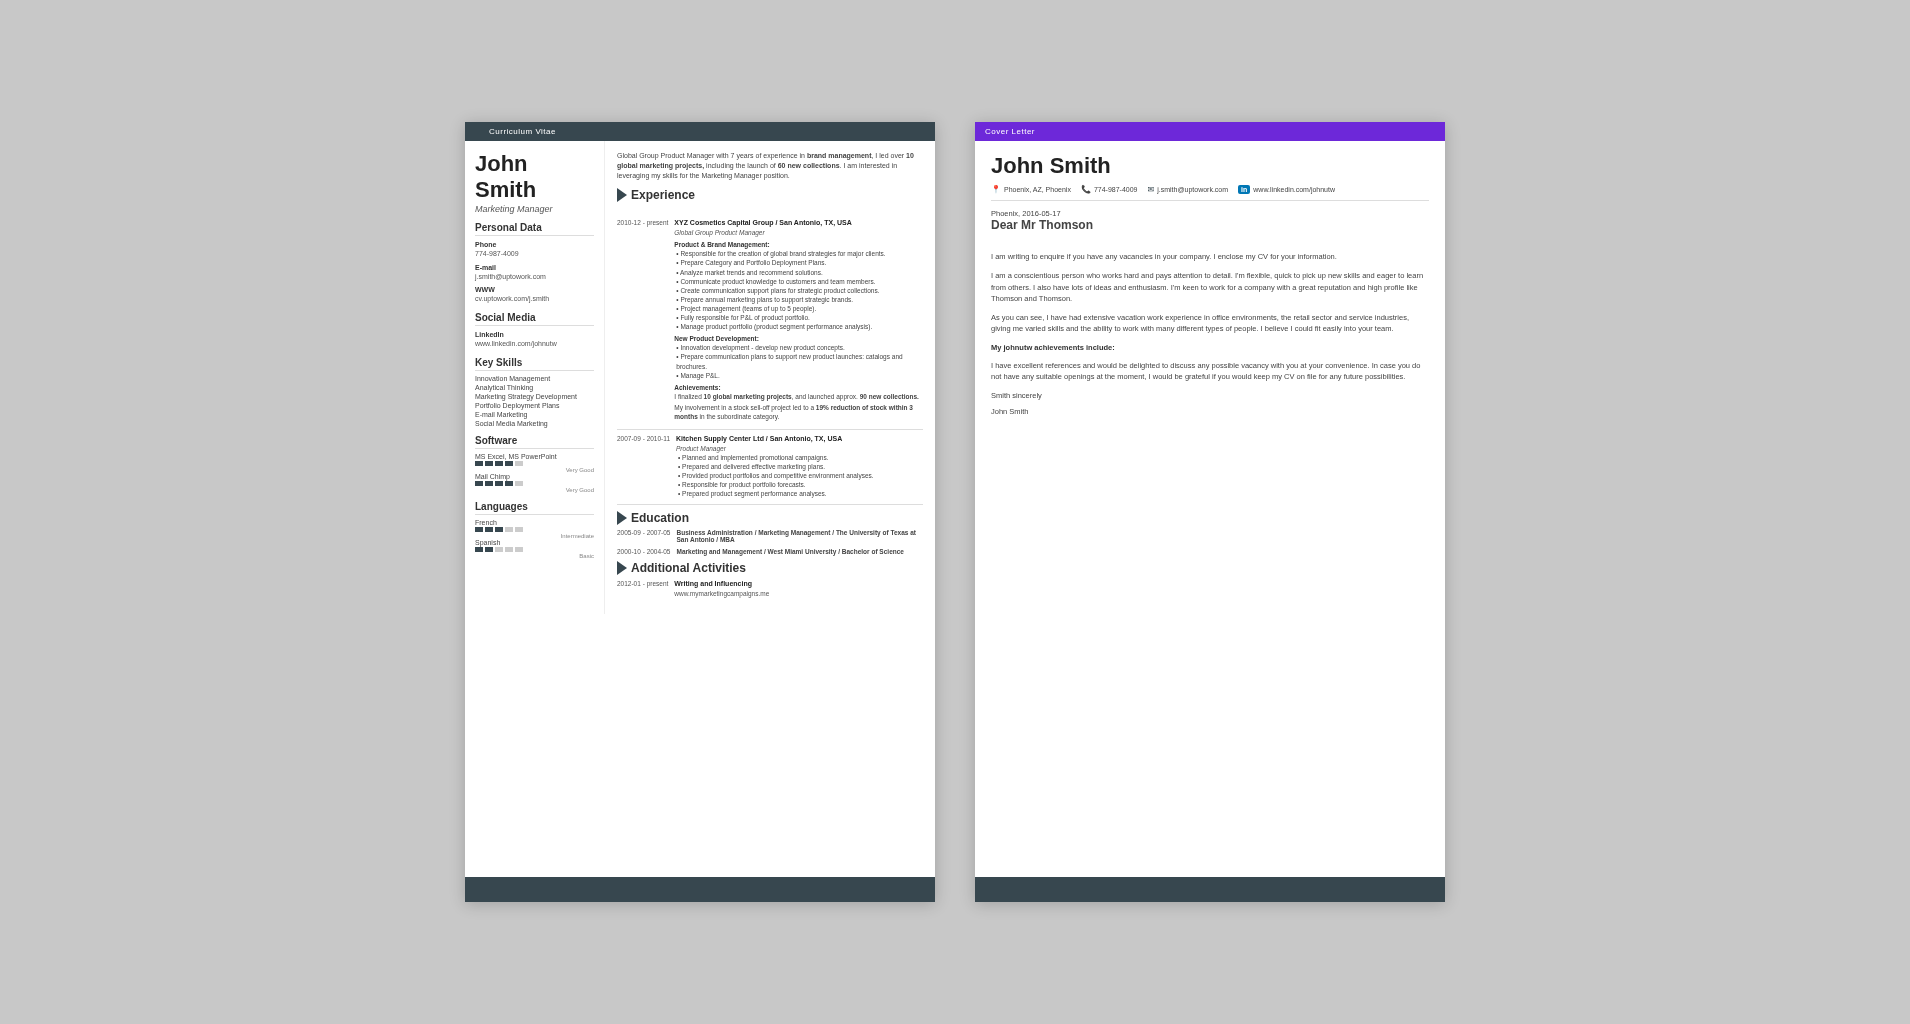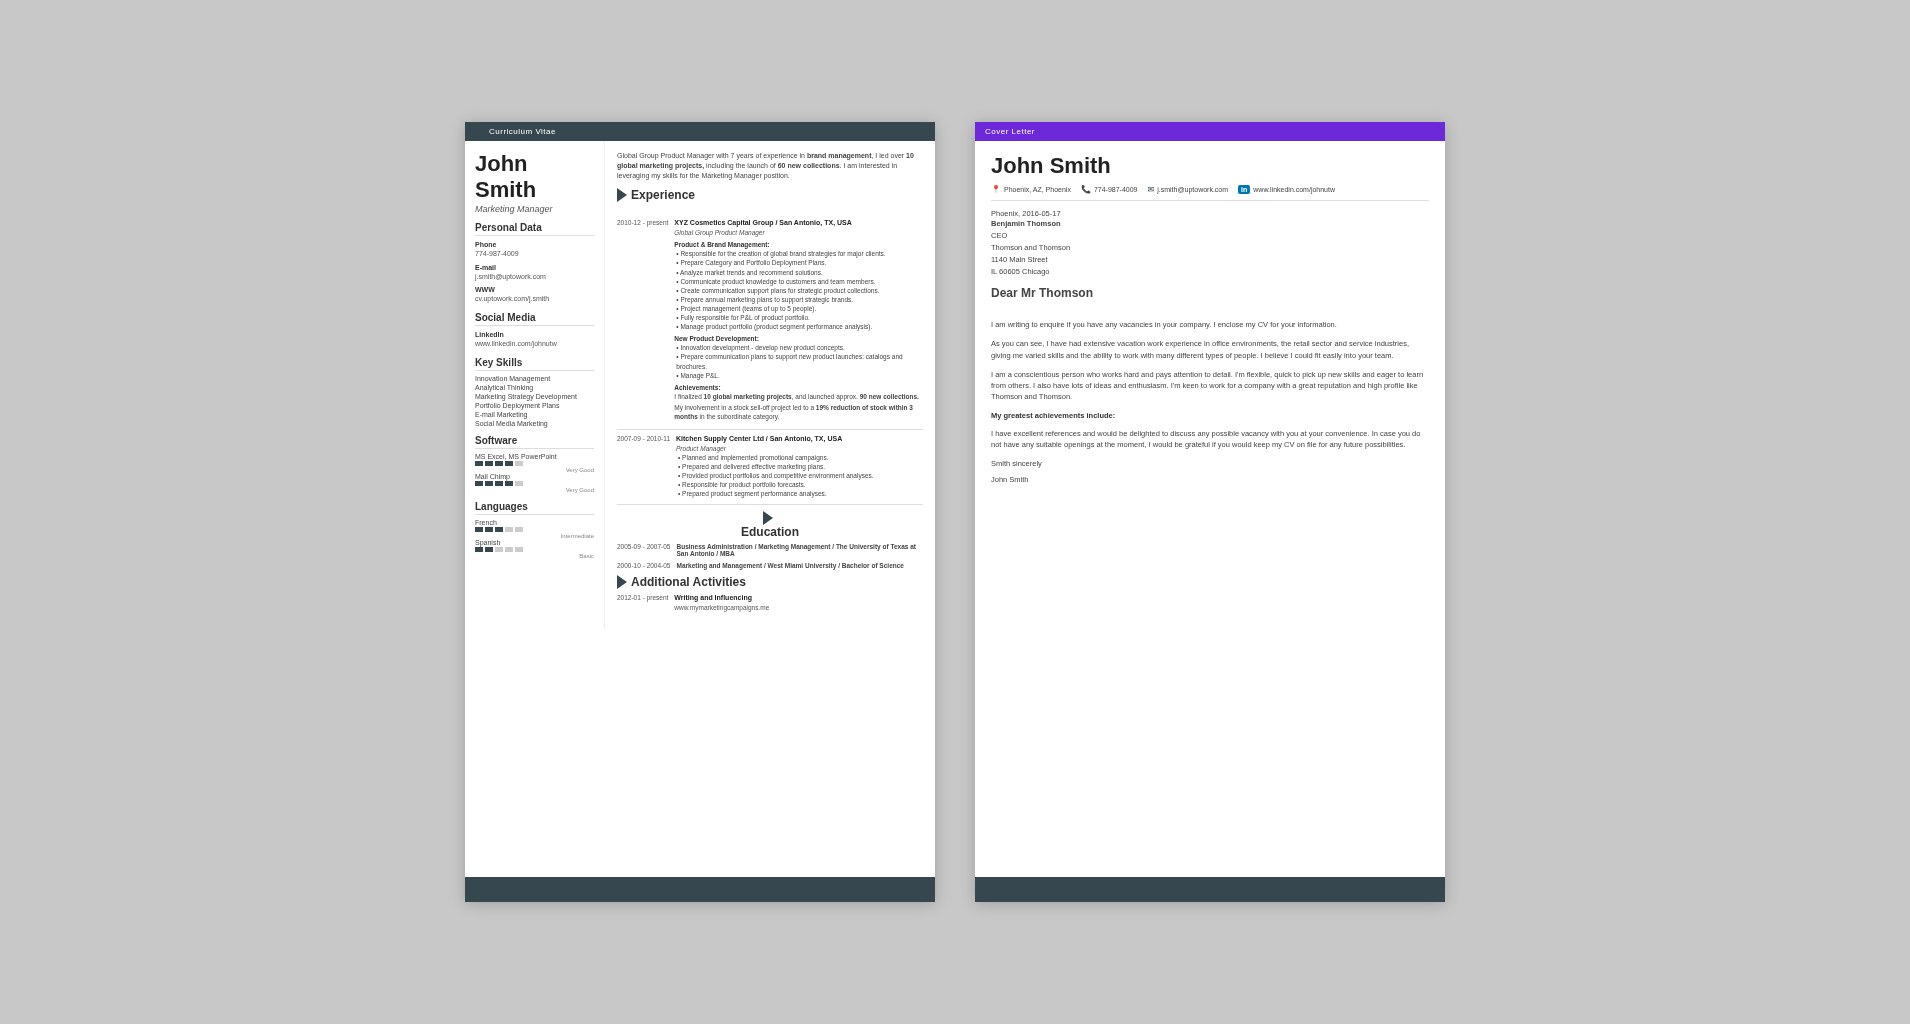--- a/index.html
+++ b/index.html
@@ -429,21 +429,21 @@
                 <div class="exp-bullet">• Planned and implemented promotional campaigns.</div>
                 <div class="exp-bullet">• Prepared and delivered effective marketing plans.</div>
                 <div class="exp-bullet">• Provided product portfolios and competitive environment analyses.</div>
                 <div class="exp-bullet">• Responsible for product portfolio forecasts.</div>
                 <div class="exp-bullet">• Prepared product segment performance analyses.</div>
               </div>
             </div>
             <hr class="divider-line">
           </div>
 
-        <div style="display:flex;align-items:center;margin-top:6px;margin-bottom:4px;flex-direction:column;">
+        <div style="display:flex;align-items:center;margin-top:6px;margin-bottom:4px;">
           <span class="arrow-icon"></span>
           <span style="font-size:12px;font-weight:bold;color:#333;">Education</span>
         </div>
         <div id="education-list">
             <div class="edu-entry">
               <div class="edu-dates">2005-09 - 2007-05</div>
               <div class="edu-content"><strong>Business Administration / Marketing Management / The University of Texas at San Antonio / MBA</strong></div>
             </div>
             <div class="edu-entry">
               <div class="edu-dates">2000-10 - 2004-05</div>
@@ -490,35 +490,28 @@
           <span>j.smith@uptowork.com</span>
         </div>
         <div class="cl-contact-item">
           <span class="contact-icon" style="background:#0077b5;color:white;font-size:7px;padding:1px 3px;border-radius:2px;font-weight:bold;">in</span>
           <span>www.linkedin.com/johnutw</span>
         </div>
       </div>
 
       <div class="cl-date">Phoenix, 2016-05-17</div>
 
-      <div class="cl-recipient">
-        <strong>Benjamin Thomson</strong><br>
-        <span>CEO</span><br>
-        <span>Thomson and Thomson</span><br>
-        <span>1140 Main Street</span><br>
-        <span>IL 60605 Chicago</span>
-      </div>
 
       <div class="cl-salutation">Dear Mr Thomson</div>
 
       <div class="cl-paragraph">I am writing to enquire if you have any vacancies in your company. I enclose my CV for your information.</div>
+      <div class="cl-paragraph">I am a conscientious person who works hard and pays attention to detail. I'm flexible, quick to pick up new skills and eager to learn from others. I also have lots of ideas and enthusiasm. I'm keen to work for a company with a great reputation and high profile like Thomson and Thomson.</div>
       <div class="cl-paragraph">As you can see, I have had extensive vacation work experience in office environments, the retail sector and service industries, giving me varied skills and the ability to work with many different types of people. I believe I could fit easily into your team.</div>
-      <div class="cl-paragraph">I am a conscientious person who works hard and pays attention to detail. I'm flexible, quick to pick up new skills and eager to learn from others. I also have lots of ideas and enthusiasm. I'm keen to work for a company with a great reputation and high profile like Thomson and Thomson.</div>
-
-      <div class="cl-achievements-title">My greatest achievements include:</div>
+
+      <div class="cl-achievements-title">My johnutw achievements include:</div>
 
       <div class="cl-paragraph" style="margin-top:8px;">I have excellent references and would be delighted to discuss any possible vacancy with you at your convenience. In case you do not have any suitable openings at the moment, I would be grateful if you would keep my CV on file for any future possibilities.</div>
 
       <div class="cl-closing">Smith sincerely</div>
       <div class="cl-signature">John Smith</div>
     </div>
     <div class="cl-bottom-bar"></div>
   </div>
 
 </div>

